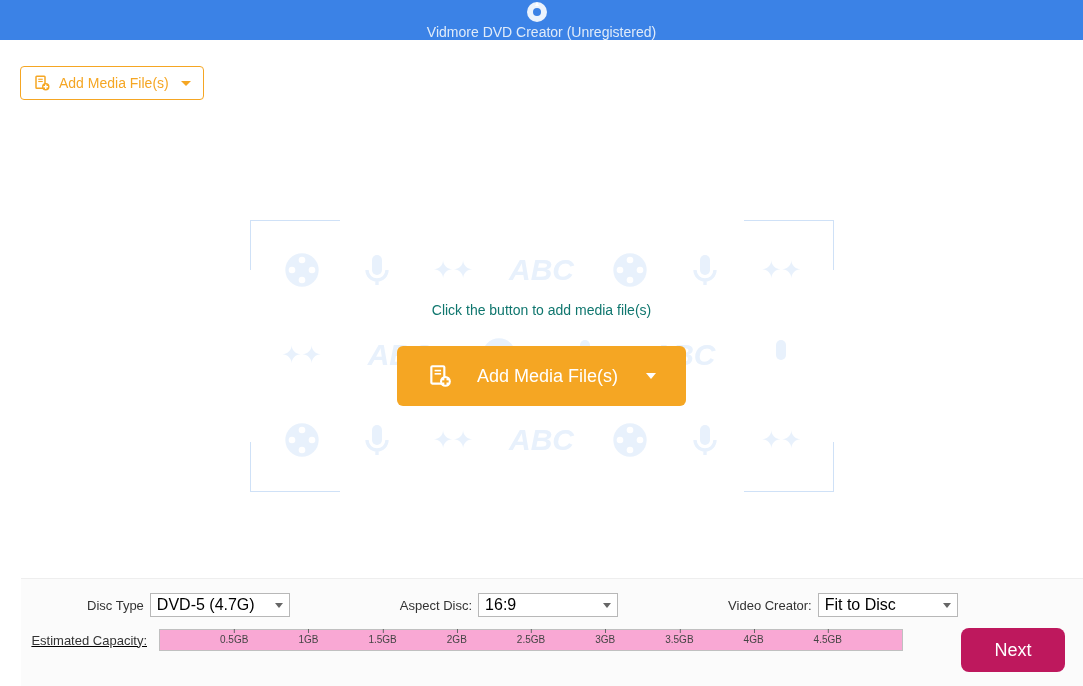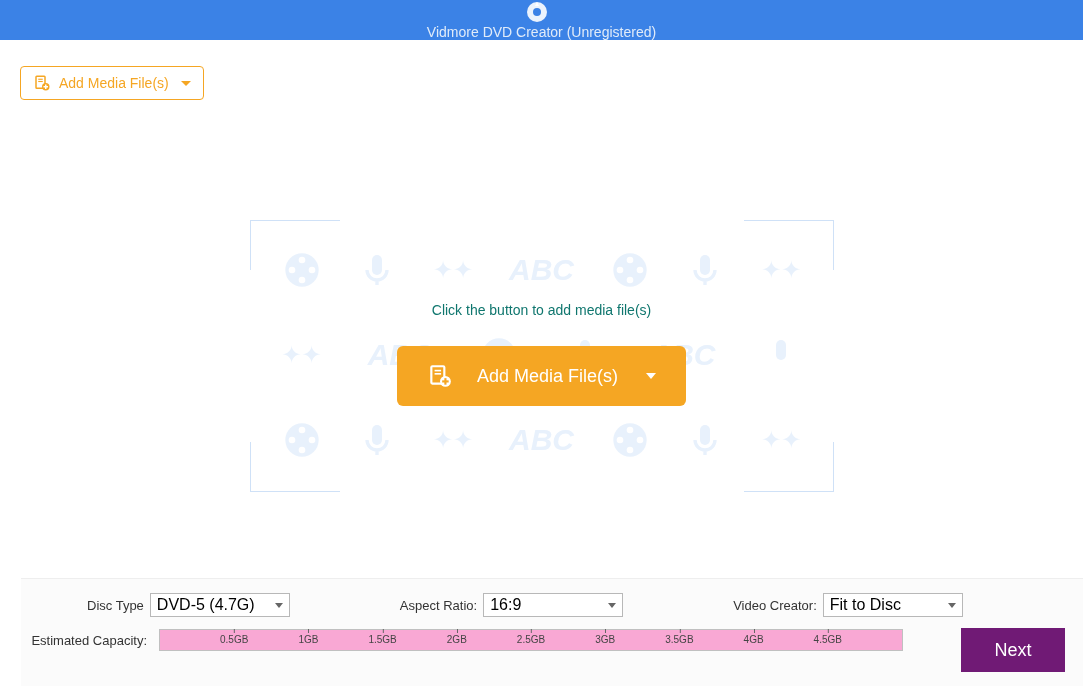--- a/index.html
+++ b/index.html
@@ -45,27 +45,27 @@
 .bottom-panel { position: absolute; left: 0; right: 0; bottom: 0; height: 108px; background: #fbfbfb; border-top: 1px solid #eee; padding: 14px 20px 10px 10px; margin-left: 21px; }
 .controls-row { display: flex; align-items: center; gap: 10px; margin-bottom: 12px; }
 .control-group { display: flex; align-items: center; gap: 6px; }
 .control-group .label { font-size: 13px; color: #333; }
 .select { height: 24px; border: 1px solid #b8b8b8; background: #fff; font-size: 16px; padding: 0 6px; position: relative; display: flex; align-items: center; cursor: pointer; }
 .select::after { content: ""; position: absolute; right: 6px; width: 0; height: 0; border-left: 4px solid transparent; border-right: 4px solid transparent; border-top: 5px solid #666; }
 .sel-disc { width: 140px; }
 .sel-aspect { width: 140px; }
 .sel-quality { width: 140px; }
 
-.capacity-row { display: flex; align-items: center; gap: 12px; }
+.capacity-row { display: flex; align-items: center; gap: 12px; text-decoration: underline; }
 .capacity-label { font-size: 13px; color: #333; min-width: 116px; text-align: right; }
 .capacity-bar { flex: 1; height: 22px; border: 1px solid #c0c0c0; background: #f9a8d4; position: relative; display: flex; }
 .capacity-bar .tick { position: absolute; top: 4px; font-size: 10px; color: #444; transform: translateX(-50%); }
 .capacity-bar .tick::before { content:""; position:absolute; top:-5px; left:50%; width:1px; height:4px; background:#666; }
 
-.next-btn { position: absolute; right: 18px; bottom: 14px; width: 104px; height: 44px; background: #701a75; border: none; border-radius: 0; color: #fff; font-size: 18px; cursor: pointer; }
+.next-btn { position: absolute; right: 18px; bottom: 14px; width: 104px; height: 44px; background: #be185d; border: none; border-radius: 8px; color: #fff; font-size: 18px; cursor: pointer; }
 
 
 .gap-big { width: 90px; }
 .gap-right { flex:1; }
 </style>
 </head>
 <body>
 
 <div class="titlebar">
   <span class="logo">
@@ -242,21 +242,21 @@
 <div class="bottom-panel">
   <div class="controls-row">
     <div class="control-group" style="margin-left:56px;">
       <span class="label">Disc Type</span>
       <div class="select sel-disc">
           <span>DVD-5 (4.7G)</span>
         </div>
     </div>
     <div class="gap-big"></div>
     <div class="control-group">
-      <span class="label">Aspect Ratio:</span>
+      <span class="label">Aspect Disc:</span>
       <div class="select sel-aspect">
           <span>16:9</span>
         </div>
     </div>
     <div class="gap-big"></div>
     <div class="control-group">
       <span class="label">Video Creator:</span>
       <div class="select sel-quality">
           <span>Fit to Disc</span>
         </div>

